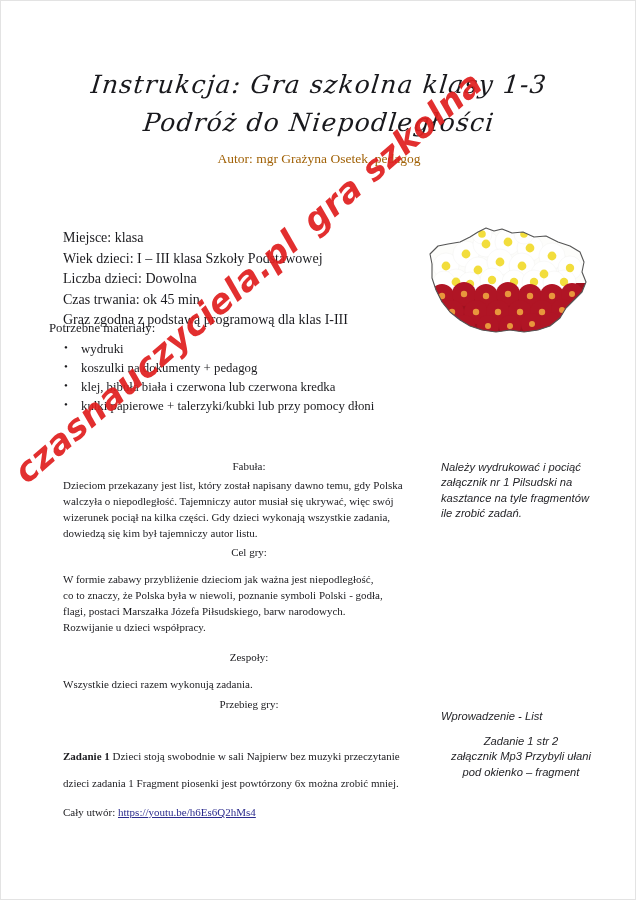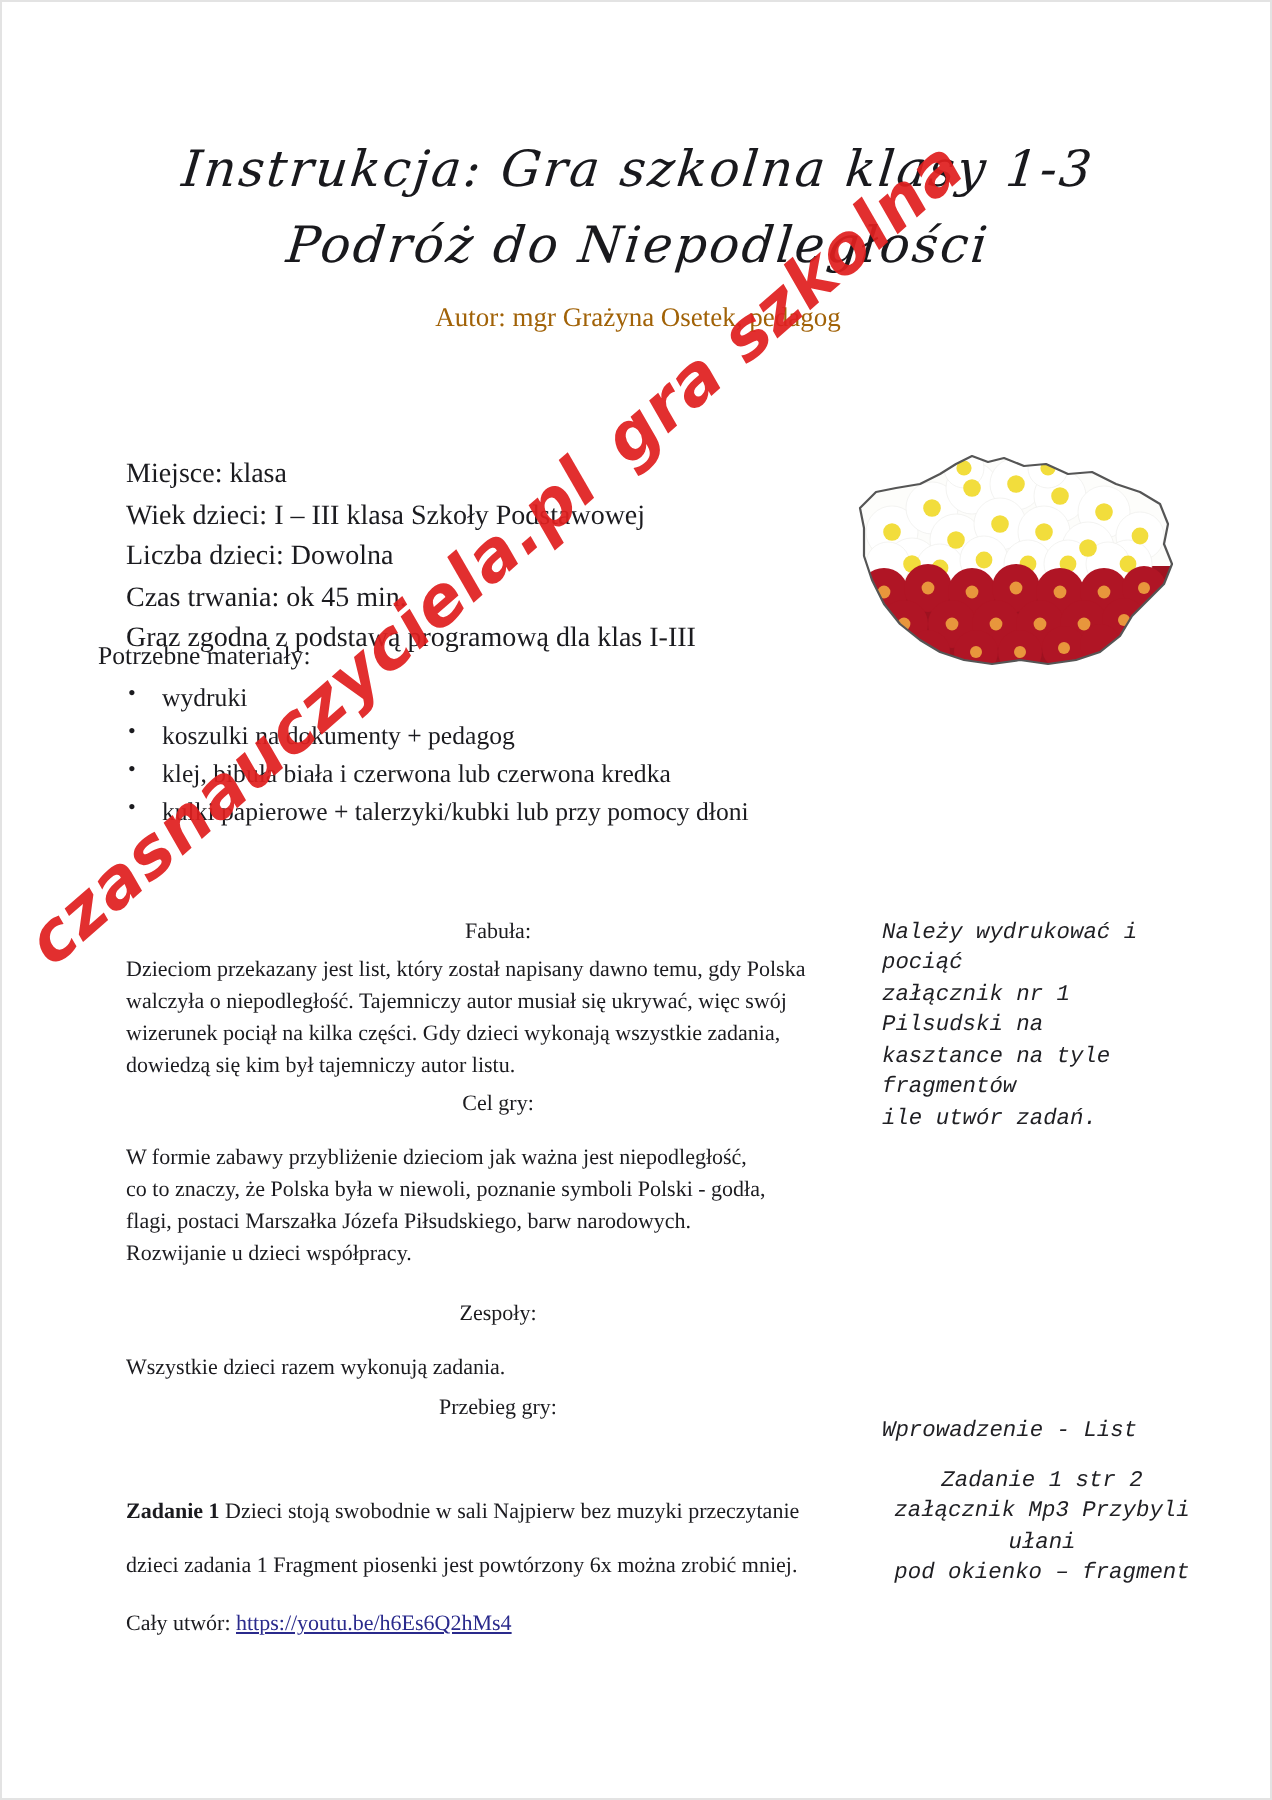--- a/index.html
+++ b/index.html
@@ -116,21 +116,21 @@
 
   .link-line { margin-top: 13px; }
   .doc-link {
     color: #2a2a8c;
     text-decoration: underline;
   }
 
   
   .margin-note {
     position: absolute;
-    font-family: Liberation Mono, monospace;
+    font-family: Liberation Sans, sans-serif;
     font-style: italic;
     font-size: 11.2px;
     line-height: 1.38;
     color: #1f1f23;
     width: 160px;
   }
   #note-attachment { left: 440px; top: 459px; }
   #note-intro      { left: 440px; top: 708px; }
   #note-task1      { left: 440px; top: 733px; text-align: center; }
   .margin-note p { margin: 0; }
@@ -340,21 +340,21 @@
   <div class="section" id="sec-zadanie">
     <p><span class="bold">Zadanie 1</span><span> Dzieci stoją swobodnie w sali Najpierw bez muzyki przeczytanie</span></p>
     <p>dzieci zadania 1 Fragment piosenki jest powtórzony 6x można zrobić mniej.</p>
     <p class="link-line"><span>Cały utwór: </span><a class="doc-link" href="#">https://youtu.be/h6Es6Q2hMs4</a></p>
   </div>
 
   <div class="margin-note" id="note-attachment">
     <p>Należy wydrukować i pociąć</p>
     <p>załącznik nr 1 Pilsudski na</p>
     <p>kasztance na tyle fragmentów</p>
-    <p>ile utwór zadań.</p>
+    <p>ile zrobić zadań.</p>
   </div>
 
   <div class="margin-note" id="note-intro">
     <p>Wprowadzenie - List</p>
   </div>
 
   <div class="margin-note" id="note-task1">
     <p>Zadanie 1 str 2</p>
     <p>załącznik Mp3 Przybyli ułani</p>
     <p>pod okienko – fragment</p>

